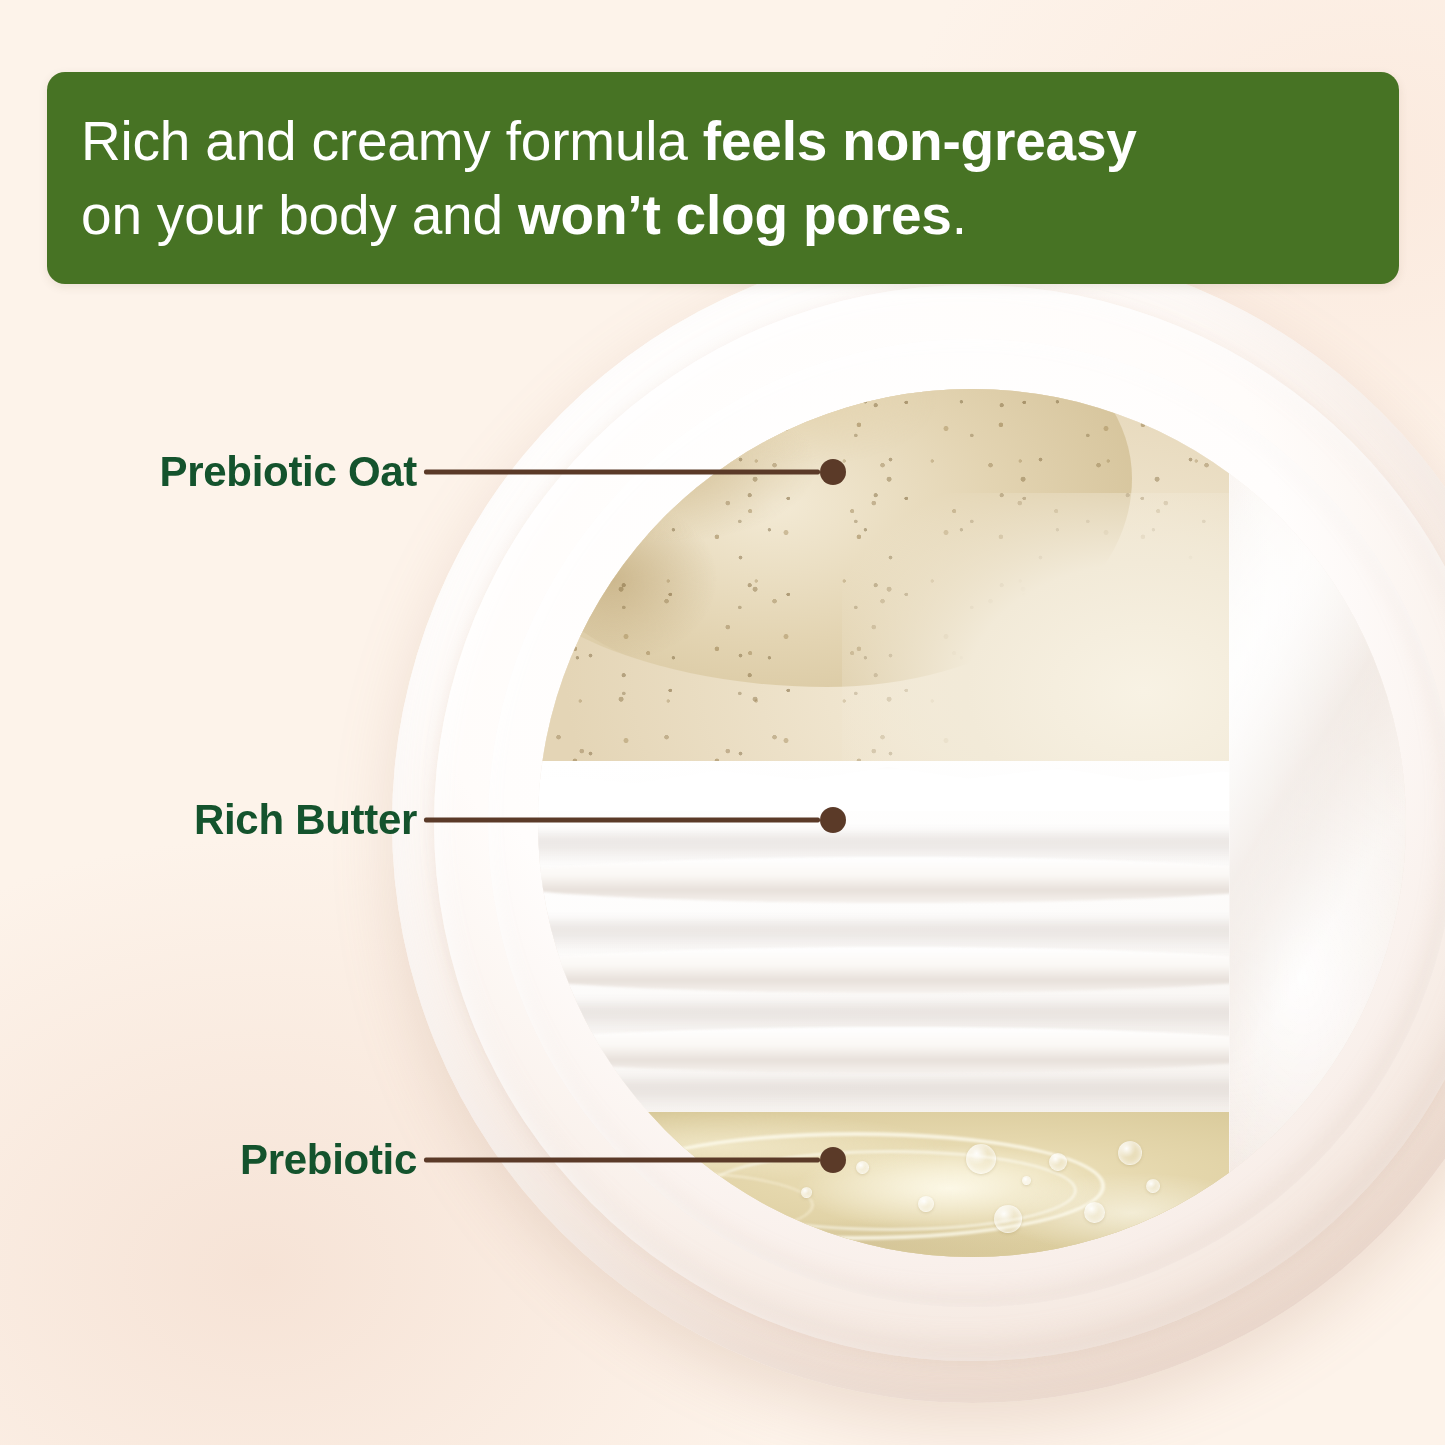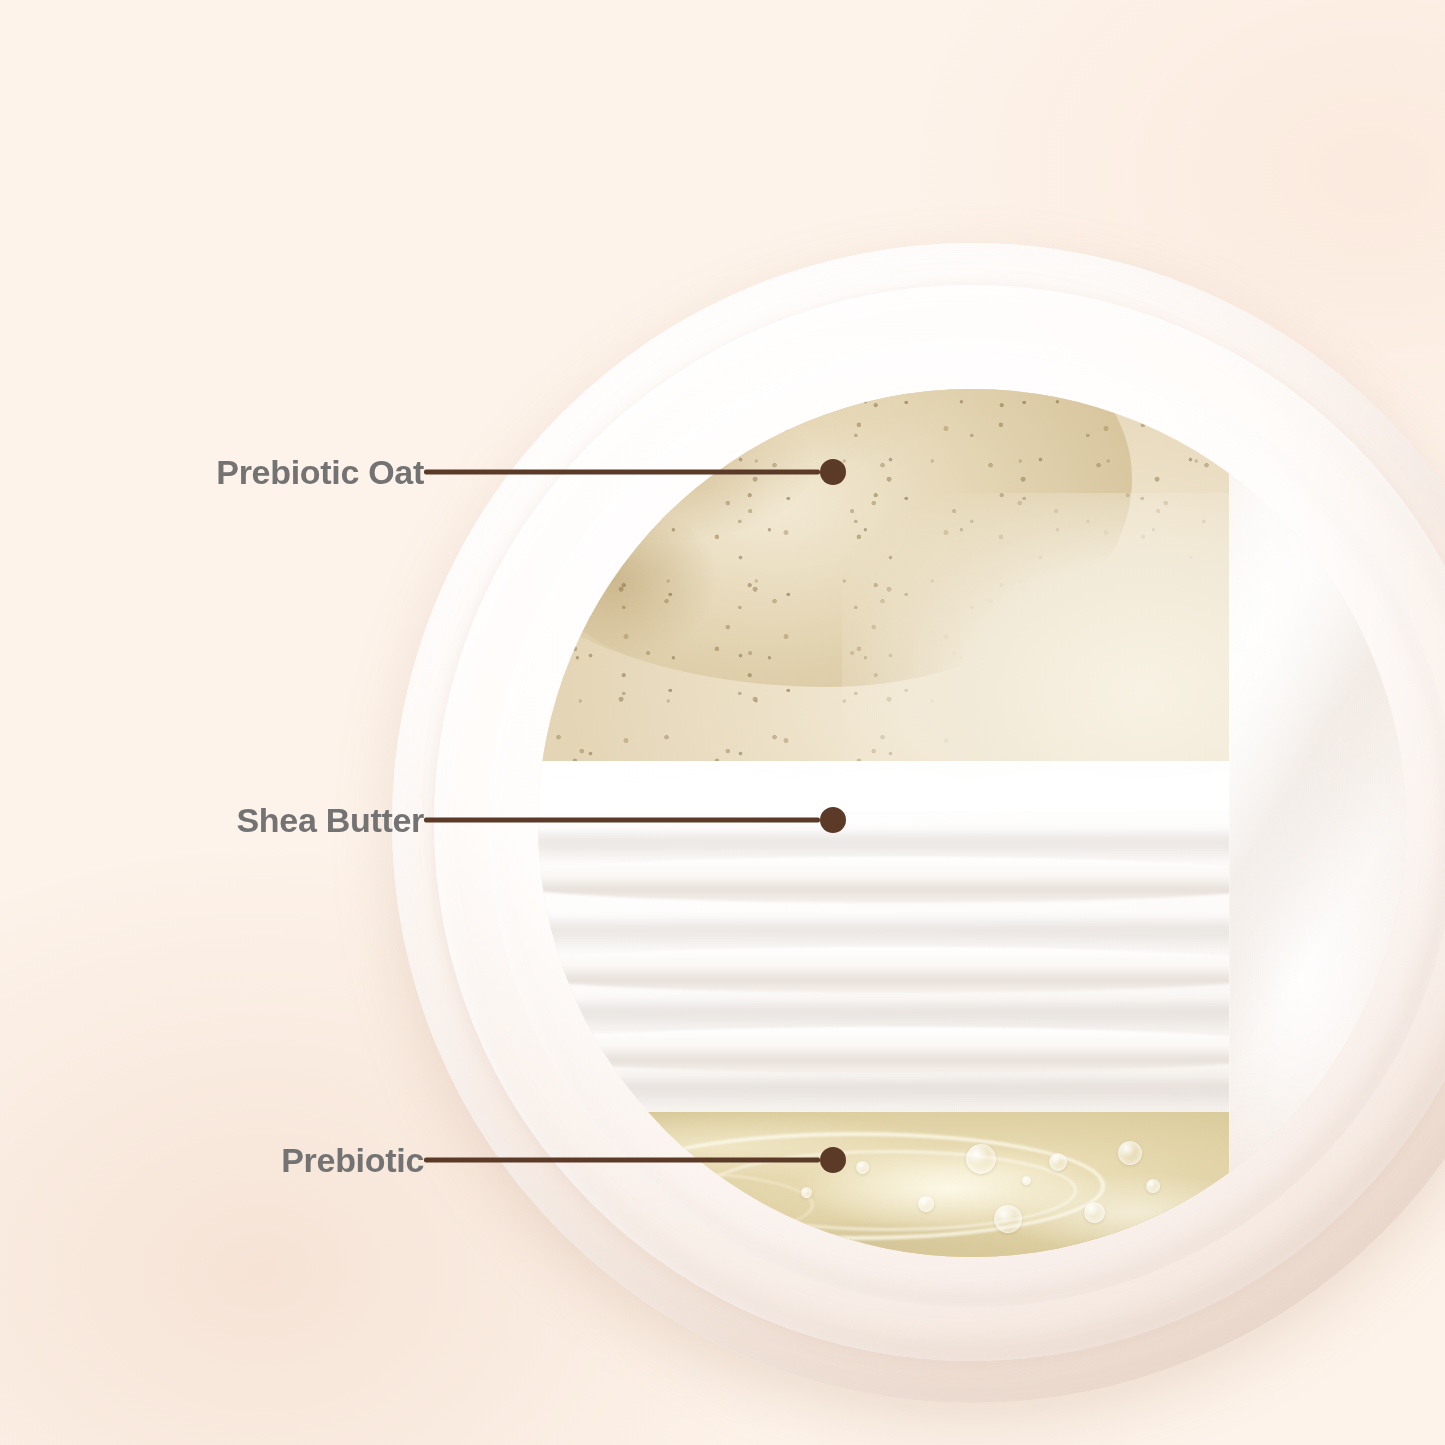--- a/index.html
+++ b/index.html
@@ -234,24 +234,24 @@
     letter-spacing:-0.2px;
     padding:0 34px;
     font-weight:400;
   }
   .banner-text b { font-weight:700; }
 
   
   .callout { position:absolute; height:0; }
   .callout-label {
     position:absolute;
-    right:0; top:50%;
+    right:7px; top:50%;
     transform:translateY(-50%);
-    color:#737373;
-    font-size:34px;
+    color:#14532d;
+    font-size:42px;
     font-weight:700;
     letter-spacing:-0.3px;
     white-space:nowrap;
   }
   .callout-line {
     position:absolute;
     top:50%;
     height:5px;
     transform:translateY(-50%);
     background:#5b3a28;
@@ -334,29 +334,35 @@
           <div class="bubble" style="left:88%; top:46%; width:14px; height:14px;"></div>
           <div class="bubble" style="left:38%; top:52%; width:11px; height:11px;"></div>
           <div class="bubble" style="left:70%; top:44%; width:9px;  height:9px;"></div>
         </div>
 
       </div>
       <div class="seam"></div>
     </div>
   </div>
 
+  <div class="banner">
+    <div class="banner-text">
+      <span>Rich and creamy formula </span><b>feels non-greasy</b><br>
+      <span>on your body and </span><b>won’t clog pores</b><span>.</span>
+    </div>
+  </div>
 
   <div class="callout c1">
     <div class="callout-label">Prebiotic Oat</div>
     <div class="callout-line"></div>
     <div class="callout-dot"></div>
   </div>
 
   <div class="callout c2">
-    <div class="callout-label">Shea Butter</div>
+    <div class="callout-label">Rich Butter</div>
     <div class="callout-line"></div>
     <div class="callout-dot"></div>
   </div>
 
   <div class="callout c3">
     <div class="callout-label">Prebiotic</div>
     <div class="callout-line"></div>
     <div class="callout-dot"></div>
   </div>
 

